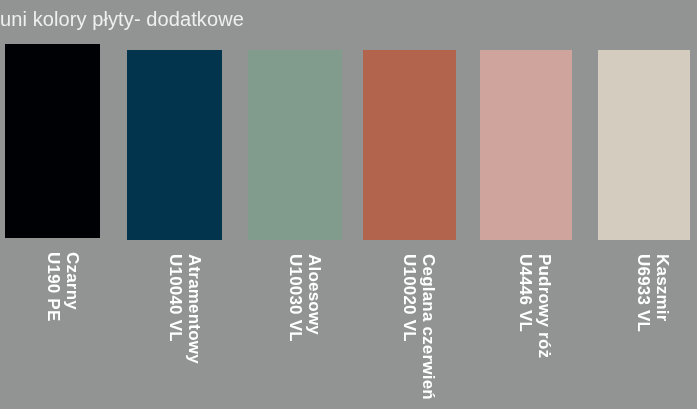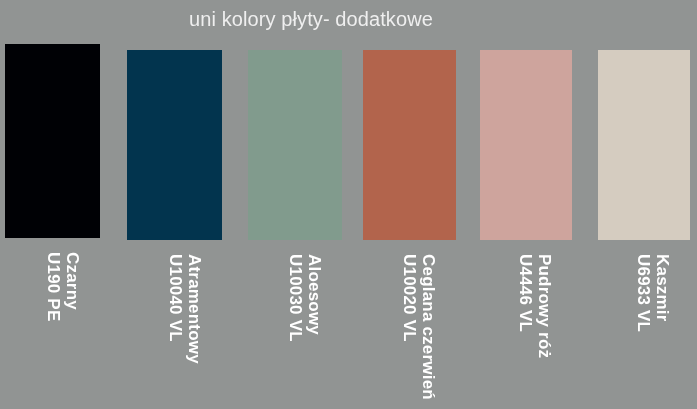--- a/index.html
+++ b/index.html
@@ -17,21 +17,21 @@
     position: relative;
     width: 697px;
     height: 409px;
     background: #919493;
   }
   #title {
     position: absolute;
     top: 8px;
     left: 0;
     width: 622px;
-    text-align: center;
+    text-align: left;
     color: #efefef;
     font-size: 20px;
     font-weight: 400;
     letter-spacing: 0.1px;
     white-space: nowrap;
   }
   .swatch-col {
     position: absolute;
     top: 44px;
   }

